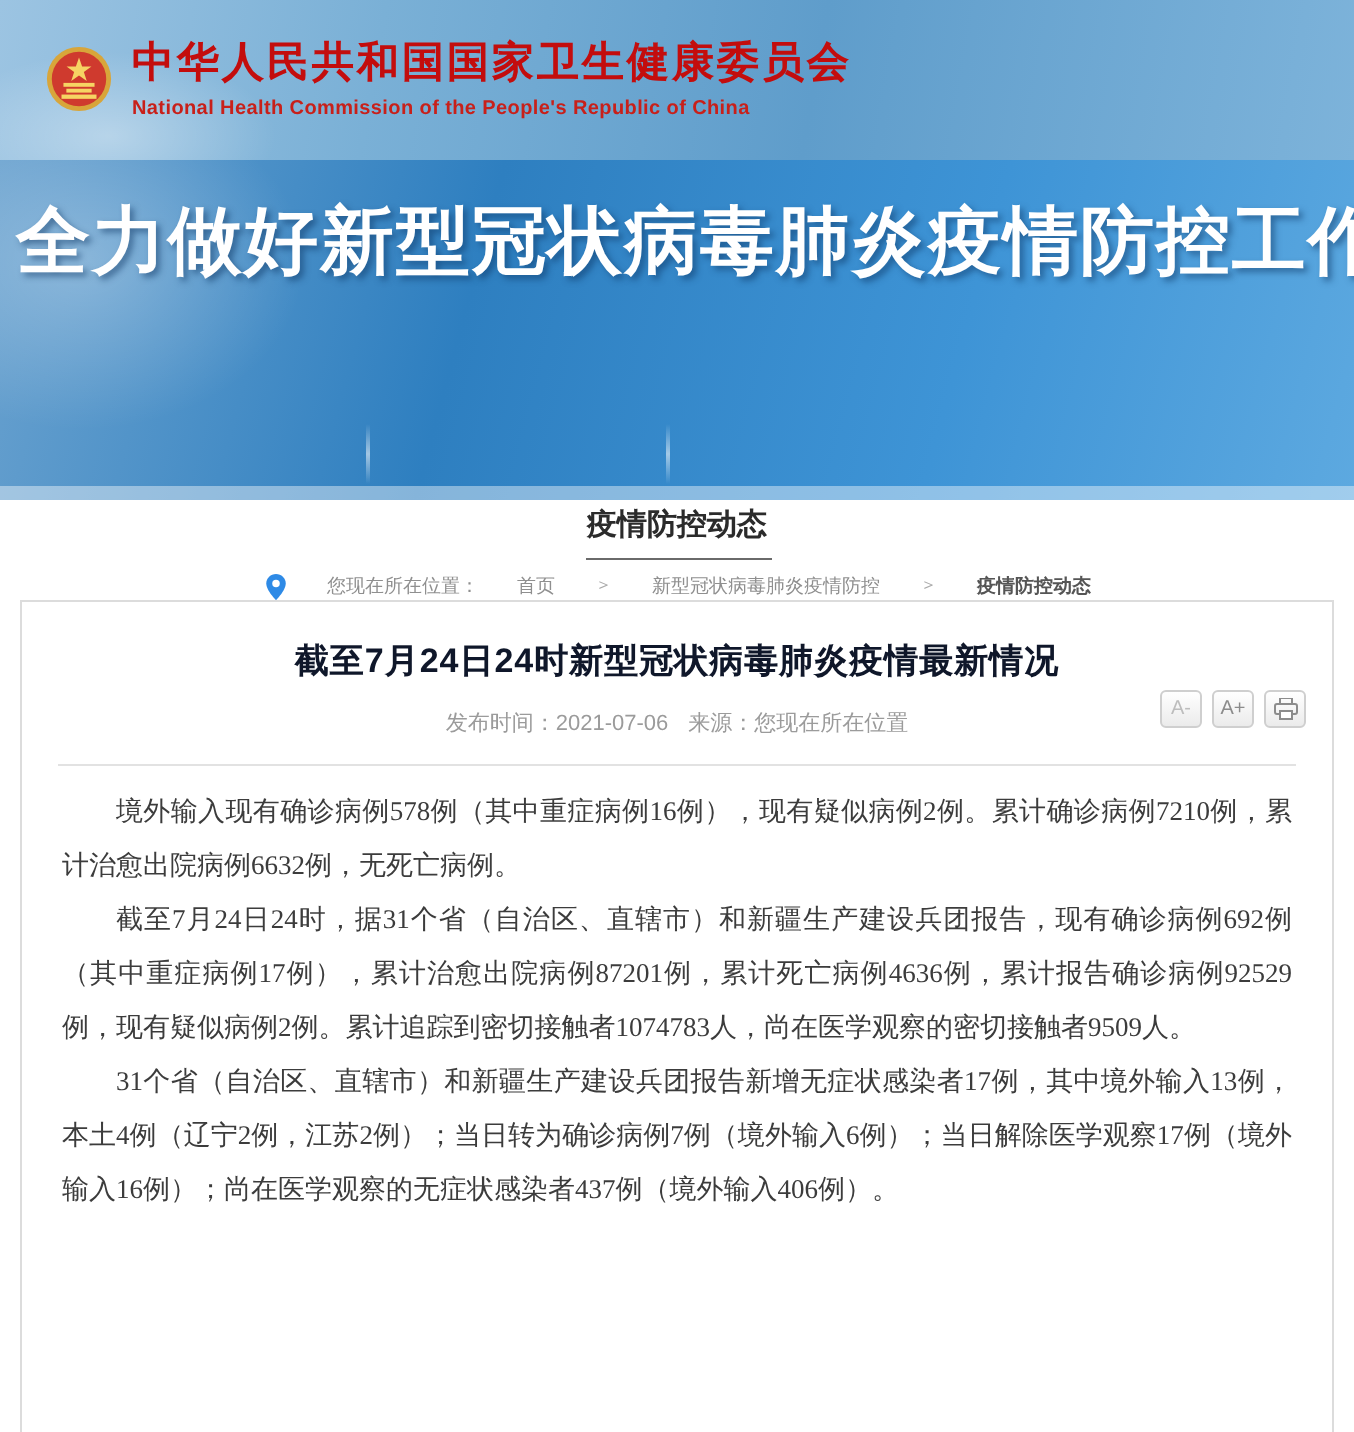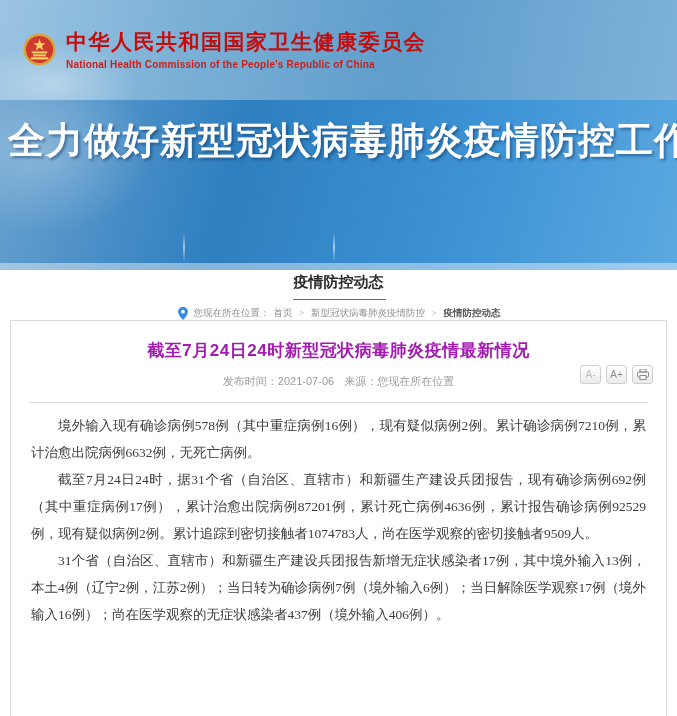--- a/index.html
+++ b/index.html
@@ -5,21 +5,21 @@
   * { box-sizing: border-box; }
   html,body { margin:0; padding:0; }
   body {
     width:677px; height:716px; overflow:hidden;
     background:#ffffff;
     font-family:"Liberation Sans", sans-serif;
   }
 
   
   .site-header {
-    height:100px;
+    height:80px;
     background:linear-gradient(100deg,#9cc4e2 0%,#7ab0d6 28%,#5f9dcb 60%,#7db3da 100%);
     display:flex; align-items:center;
     padding-left:22px;
     position:relative;
   }
   .site-header::before{
     content:""; position:absolute; inset:0;
     background:radial-gradient(120px 60px at 8% 85%, rgba(255,255,255,.35), rgba(255,255,255,0) 70%);
     pointer-events:none;
   }
@@ -61,36 +61,36 @@
     background:#ffffff;
     flex-direction:column;
   }
   .section-title{
     font-size:15px; font-weight:bold; color:#2b2b2b;
     border-bottom:1px solid #6a6a6a;
     padding:3px 2px 7px 1px;
     cursor:pointer;
   }
   .breadcrumb{
-    display:flex; align-items:flex-start; gap:4px;
+    display:flex; align-items:flex-start; gap:19px;
     font-size:9.5px; color:#8f8f8f;
   }
   .crumb{ color:#8f8f8f; cursor:pointer; text-decoration:none; }
   .crumb-sep{ color:#aaa; margin:0 1px; font-size:8.5px; }
   .crumb-current{ color:#555; font-weight:bold; }
   .pin-icon{ width:10px; height:13px; margin-right:2px; }
 
   
   .article-box{
     margin:0 10px; border:1px solid #dcdcdc;
     min-height:432px; padding:16px 14px 20px;
     position:relative; background:#fff;
   }
   .article-title{
-    text-align:center; color:#a21caf;
+    text-align:center; color:#0f172a;
     font-size:17px; font-weight:bold;
     margin:2px 40px 12px; letter-spacing:.5px;
   }
   .article-meta{ text-align:center; color:#9b9b9b; font-size:11px; }
   .meta-label{ margin-left:10px; }
   .toolbar{ position:absolute; right:13px; top:44px; display:flex; gap:5px; }
   .tool-btn{
     width:21px; height:19px; border:1px solid #cfcfcf; border-radius:3px;
     background:linear-gradient(#ffffff,#ebebeb);
     font-size:10px; line-height:17px; text-align:center;

